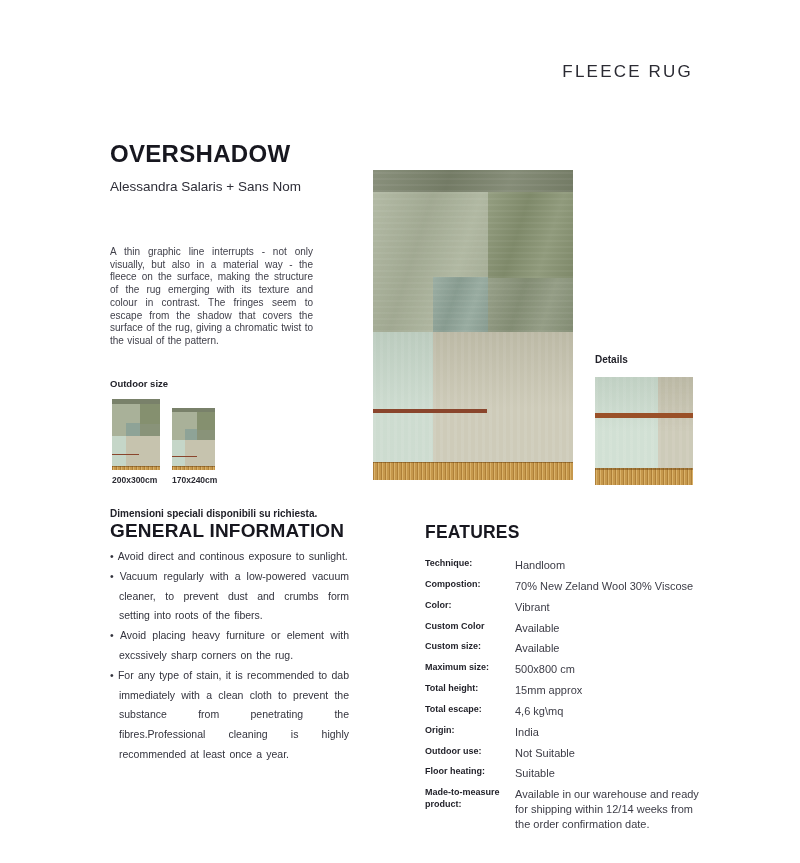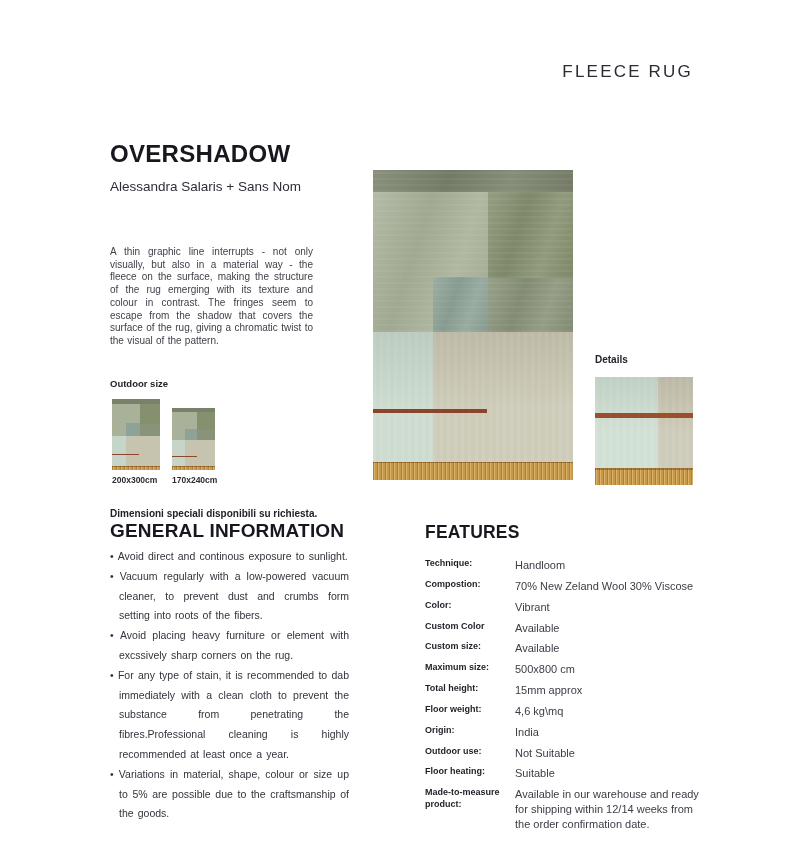--- a/index.html
+++ b/index.html
@@ -124,21 +124,20 @@
   <div class="size-cap-1">200x300cm</div>
   <div class="size-cap-2">170x240cm</div>
   <div class="size-note">Dimensioni speciali disponibili su richiesta.</div>
 
   <div class="gi-heading">GENERAL INFORMATION</div>
   <ul class="gi-bullets">
     <li>Avoid direct and continous exposure to sunlight.</li>
     <li>Vacuum regularly with a low-powered vacuum cleaner, to prevent dust and crumbs form setting into roots of the fibers.</li>
     <li>Avoid placing heavy furniture or element with excssively sharp corners on the rug.</li>
     <li>For any type of stain, it is recommended to dab immediately with a clean cloth to prevent the substance from penetrating the fibres.Professional cleaning is highly recommended at least once a year.</li>
-    <li>Variations in material, shape, colour or size up to 5% are possible due to the craftsmanship of the goods.</li>
   </ul>
 
   <div class="features">
     <div class="ft-heading">FEATURES</div>
 
     <div class="ft-row">
       <div class="ft-label">Technique:</div>
       <div class="ft-value">Handloom</div>
     </div>
     <div class="ft-row">
@@ -159,21 +158,21 @@
     </div>
     <div class="ft-row">
       <div class="ft-label">Maximum size:</div>
       <div class="ft-value">500x800 cm</div>
     </div>
     <div class="ft-row">
       <div class="ft-label">Total height:</div>
       <div class="ft-value">15mm approx</div>
     </div>
     <div class="ft-row">
-      <div class="ft-label">Floor weight:</div>
+      <div class="ft-label">Total escape:</div>
       <div class="ft-value">4,6 kg\mq</div>
     </div>
     <div class="ft-row">
       <div class="ft-label">Origin:</div>
       <div class="ft-value">India</div>
     </div>
     <div class="ft-row">
       <div class="ft-label">Outdoor use:</div>
       <div class="ft-value">Not Suitable</div>
     </div>

